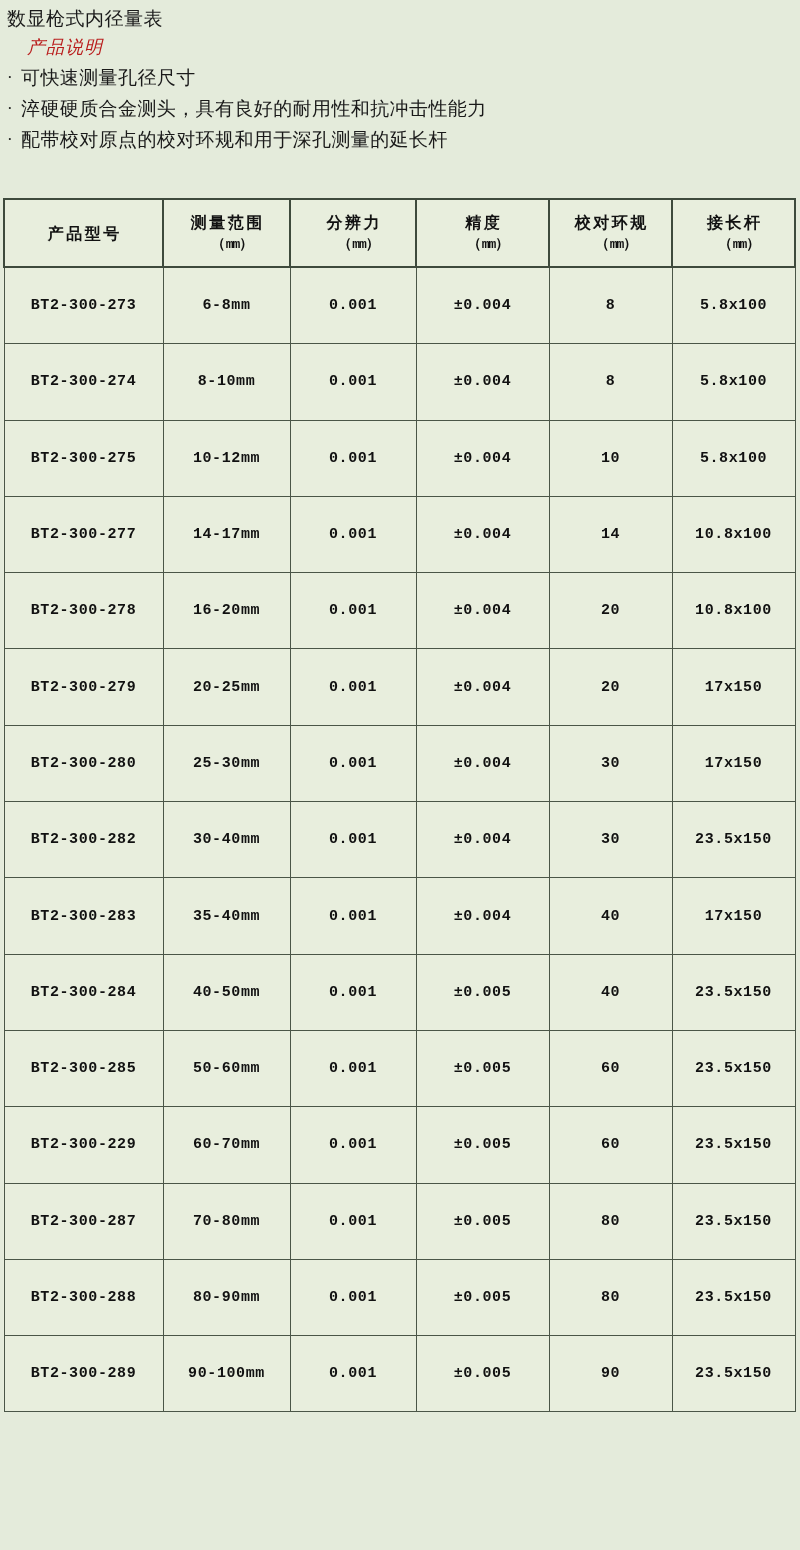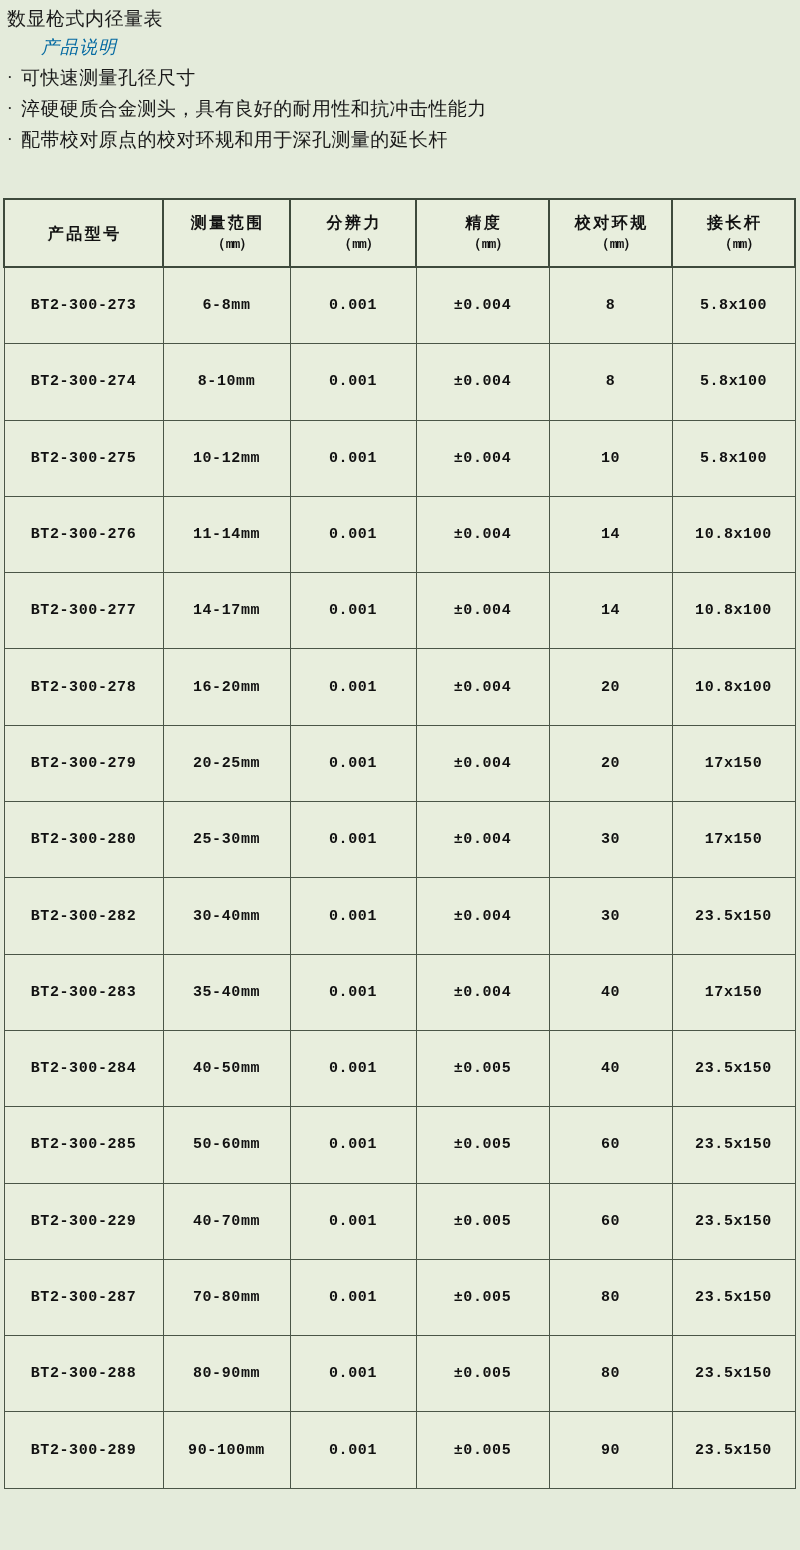--- a/index.html
+++ b/index.html
@@ -33,22 +33,21 @@
     letter-spacing: 0.5px;
     color: #1a1a1a;
   }
   .doc-subtitle {
     font-family: "Liberation Serif", "DejaVu Serif", serif;
     font-size: 18px;
     line-height: 30px;
     padding-left: 27px;
     font-style: italic;
     letter-spacing: 1px;
-    color: #0369a1;
-    margin-left: 14px;
+    color: #b91c1c;
   }
   .bullets {
     margin: 0;
     padding: 0;
     list-style: none;
   }
   .bullet-item {
     display: flex;
     align-items: flex-start;
     font-size: 19px;
@@ -244,36 +243,28 @@
           </tr>
           <tr class="data-row">
             <td class="cell-model">BT2-300-275</td>
             <td class="cell-range">10-12mm</td>
             <td class="cell-res">0.001</td>
             <td class="cell-acc">±0.004</td>
             <td class="cell-ring">10</td>
             <td class="cell-ext">5.8x100</td>
           </tr>
           <tr class="data-row">
-            <td class="cell-model">BT2-300-276</td>
-            <td class="cell-range">11-14mm</td>
+            <td class="cell-model">BT2-300-277</td>
+            <td class="cell-range">14-17mm</td>
             <td class="cell-res">0.001</td>
             <td class="cell-acc">±0.004</td>
             <td class="cell-ring">14</td>
             <td class="cell-ext">10.8x100</td>
           </tr>
           <tr class="data-row">
-            <td class="cell-model">BT2-300-277</td>
-            <td class="cell-range">14-17mm</td>
-            <td class="cell-res">0.001</td>
-            <td class="cell-acc">±0.004</td>
-            <td class="cell-ring">14</td>
-            <td class="cell-ext">10.8x100</td>
-          </tr>
-          <tr class="data-row">
             <td class="cell-model">BT2-300-278</td>
             <td class="cell-range">16-20mm</td>
             <td class="cell-res">0.001</td>
             <td class="cell-acc">±0.004</td>
             <td class="cell-ring">20</td>
             <td class="cell-ext">10.8x100</td>
           </tr>
           <tr class="data-row">
             <td class="cell-model">BT2-300-279</td>
             <td class="cell-range">20-25mm</td>
@@ -317,21 +308,21 @@
           <tr class="data-row">
             <td class="cell-model">BT2-300-285</td>
             <td class="cell-range">50-60mm</td>
             <td class="cell-res">0.001</td>
             <td class="cell-acc">±0.005</td>
             <td class="cell-ring">60</td>
             <td class="cell-ext">23.5x150</td>
           </tr>
           <tr class="data-row">
             <td class="cell-model">BT2-300-229</td>
-            <td class="cell-range">40-70mm</td>
+            <td class="cell-range">60-70mm</td>
             <td class="cell-res">0.001</td>
             <td class="cell-acc">±0.005</td>
             <td class="cell-ring">60</td>
             <td class="cell-ext">23.5x150</td>
           </tr>
           <tr class="data-row">
             <td class="cell-model">BT2-300-287</td>
             <td class="cell-range">70-80mm</td>
             <td class="cell-res">0.001</td>
             <td class="cell-acc">±0.005</td>

